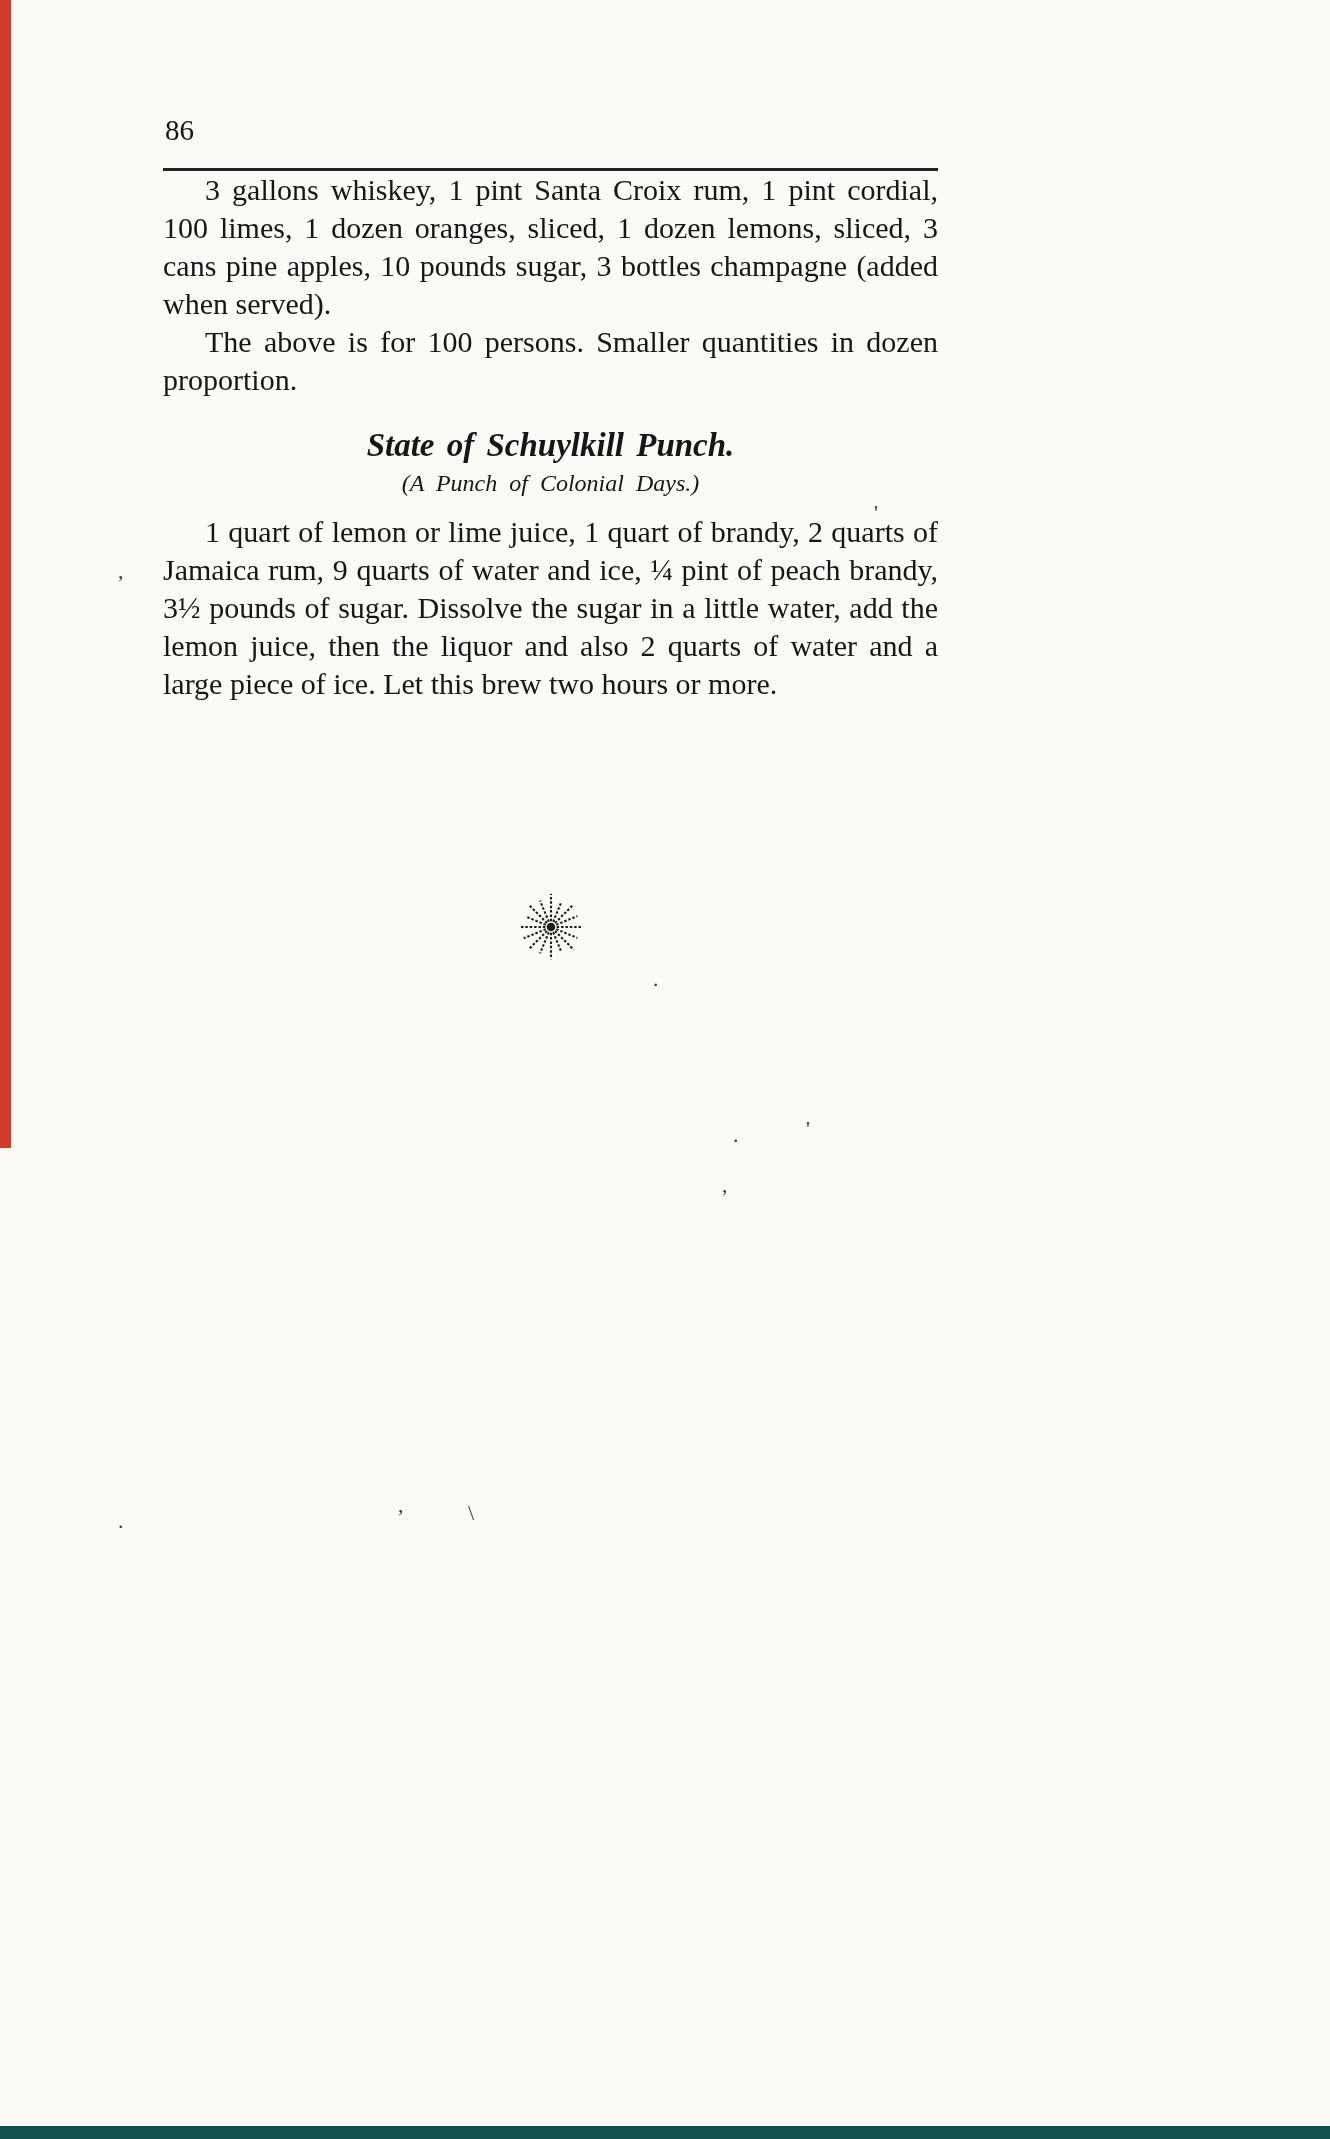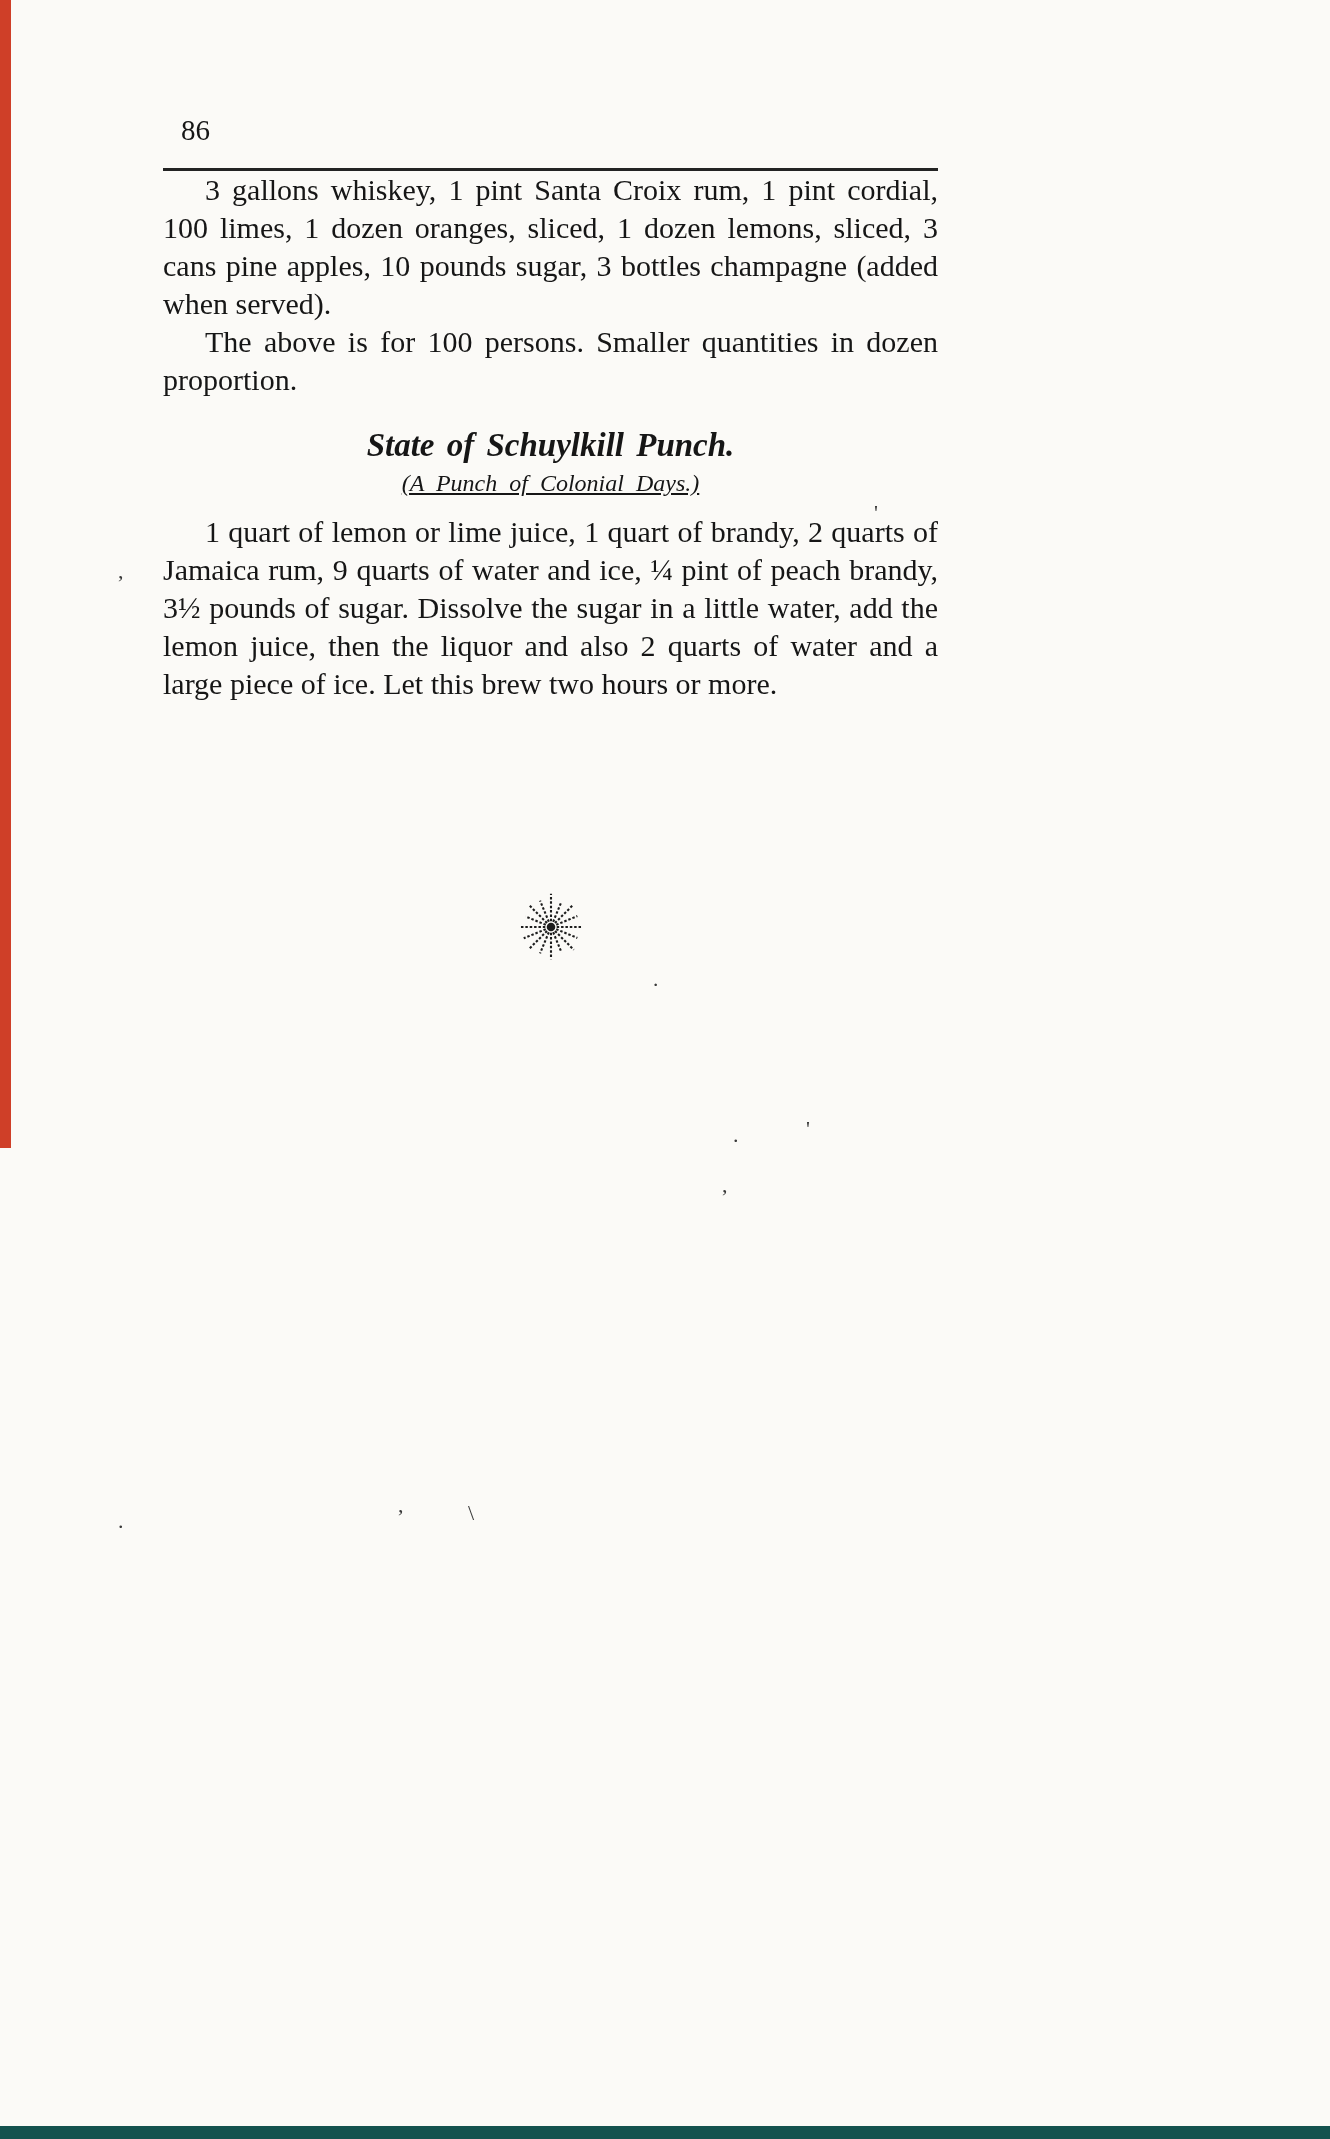--- a/index.html
+++ b/index.html
@@ -29,21 +29,21 @@
   .column {
     position: absolute;
     left: 163px;
     top: 112px;
     width: 775px;
   }
 
   .header-row { position: relative; height: 38px; }
   .page-number {
     position: absolute;
-    left: 18px; top: 2px;
+    left: 2px; top: 2px;
     font-size: 29px;
   }
   .running-title {
     text-align: center;
     font-size: 25px;
     letter-spacing: 2.5px;
     word-spacing: 7px;
     padding-top: 5px;
   }
   .header-rule {
@@ -60,21 +60,20 @@
     word-spacing: 4px;
   }
   .recipe-title.second { margin: 28px 0 6px 0; font-style: italic; }
 
   .subtitle {
     text-align: center;
     font-style: italic;
     font-size: 24px;
     word-spacing: 6px;
     margin: 0 0 16px 0;
-    text-decoration: underline;
   }
 
   p.body {
     font-size: 30px;
     line-height: 38px;
     text-align: justify;
     margin: 0;
     text-indent: 42px;
   }
 

